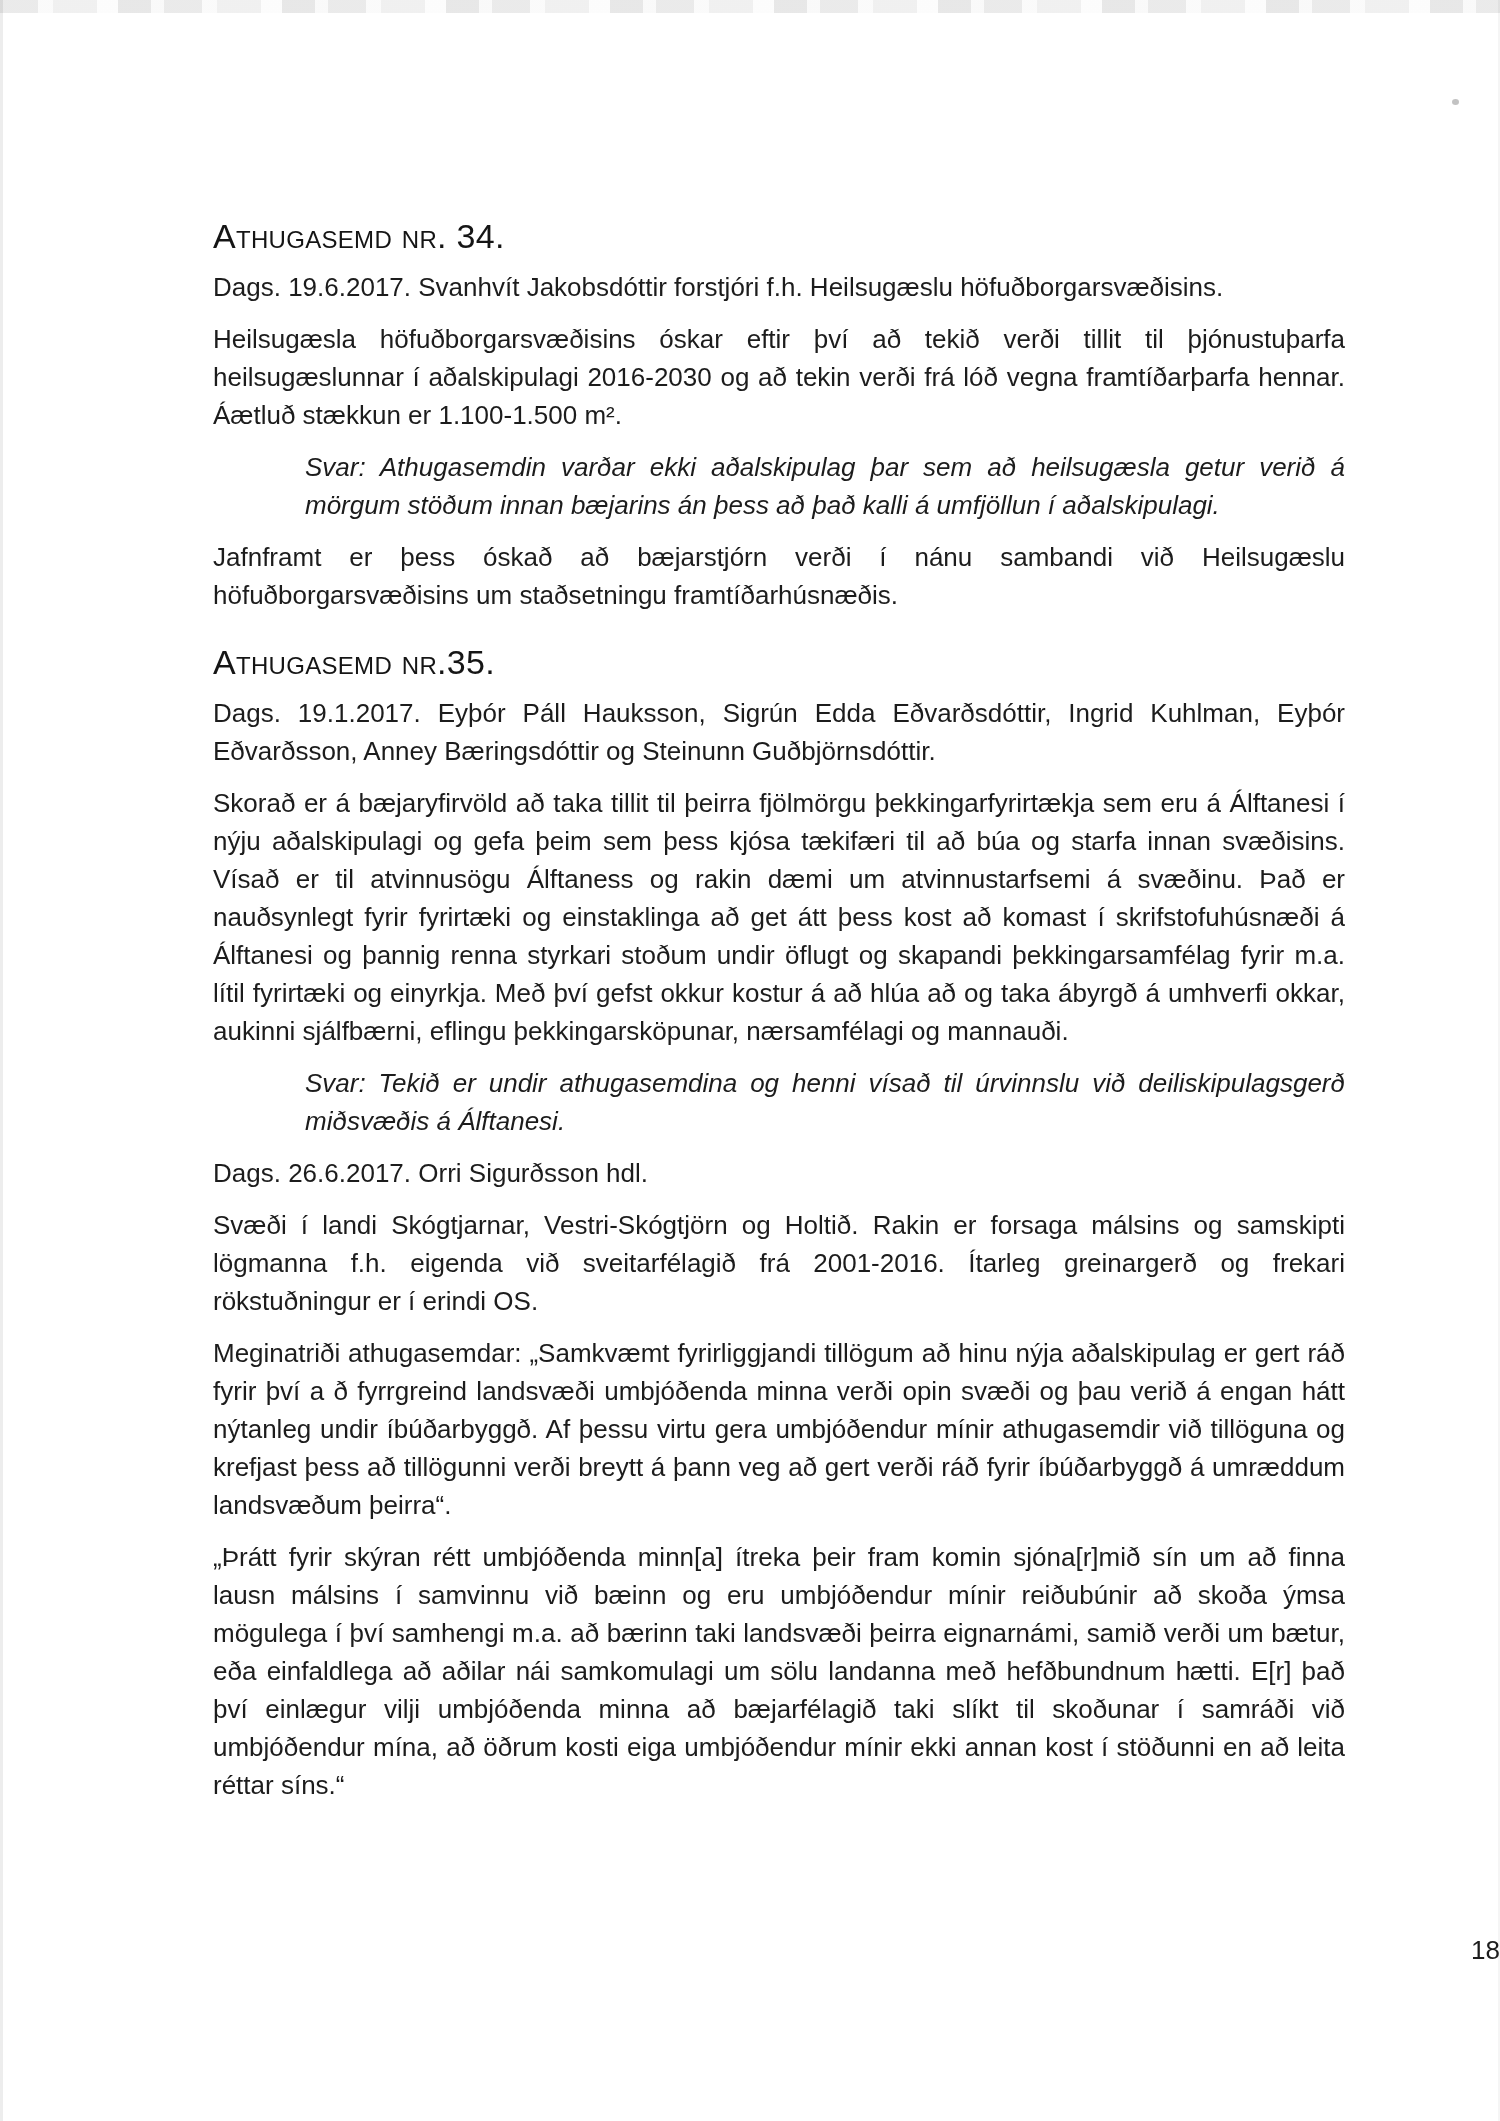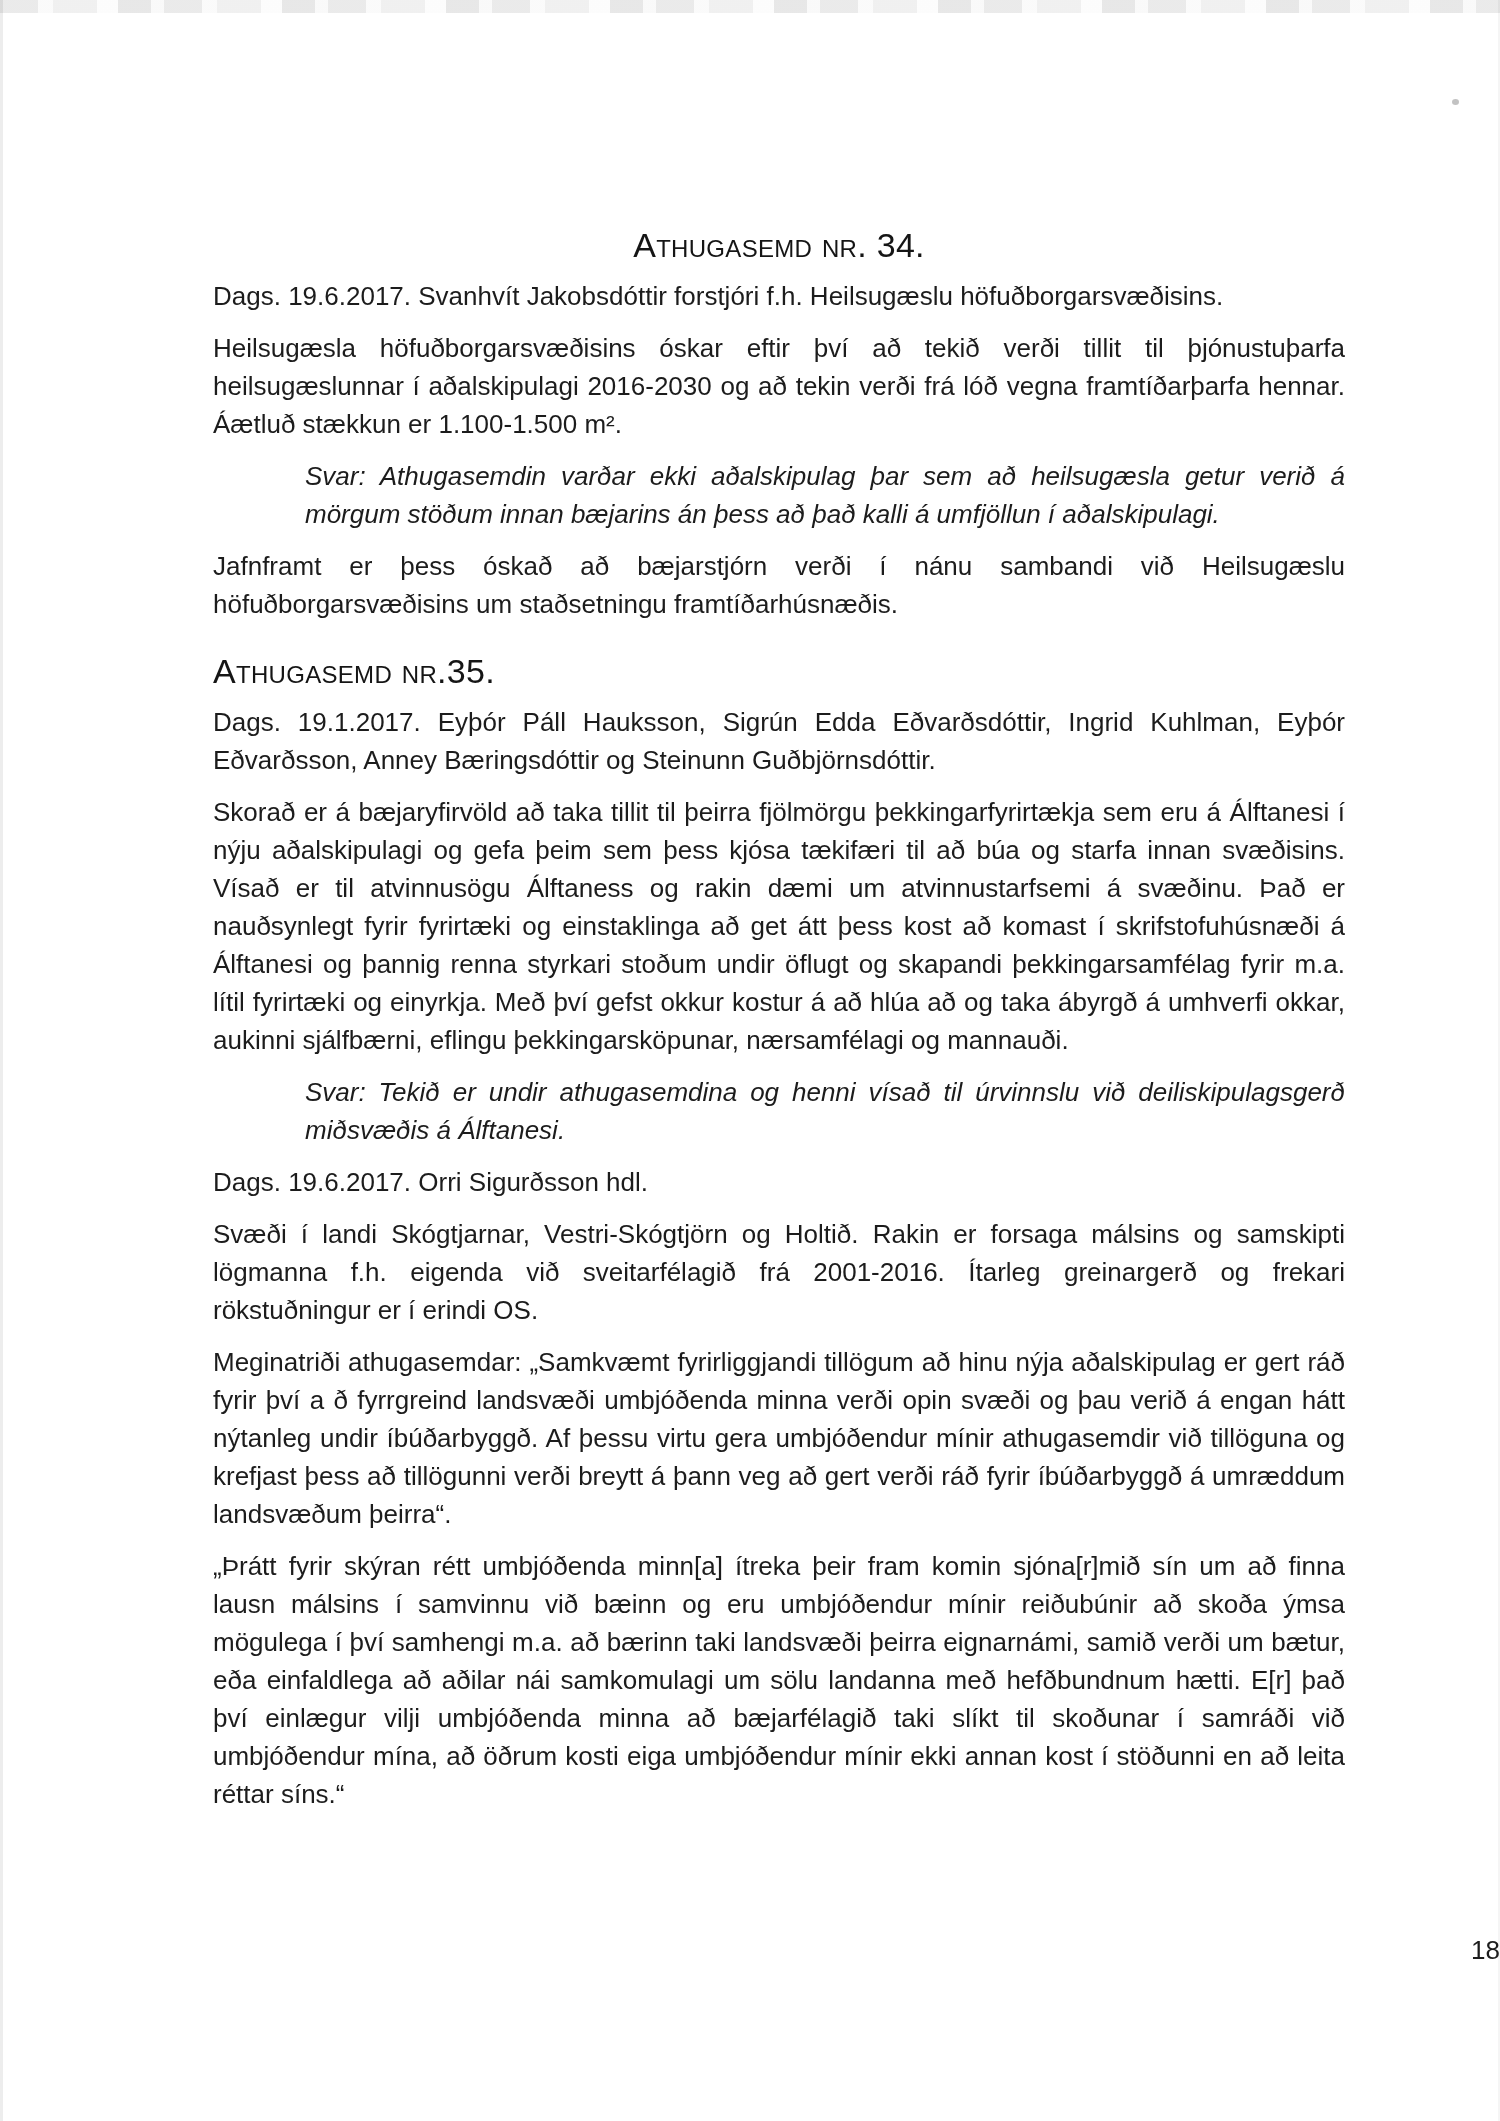--- a/index.html
+++ b/index.html
@@ -32,21 +32,21 @@
   .content {
     position:absolute; left:213px; top:216px; width:1132px;
   }
   .heading {
     font-variant:small-caps;
     font-size:34px; line-height:40px;
     letter-spacing:0.3px;
     color:#151515;
     margin:28px 0 12px 0;
   }
-  .heading:first-child { margin-top:9px;text-align:center; }
+  .heading:first-child { margin-top:0; }
   .para {
     font-size:26px; line-height:38px;
     text-align:justify;
     margin:0 0 14px 0;
   }
   .svar {
     font-style:italic;
     margin-left:92px;
   }
   .page-number {
@@ -69,19 +69,19 @@
   <div class="para">Dags. 19.6.2017. Svanhvít Jakobsdóttir forstjóri f.h. Heilsugæslu höfuðborgarsvæðisins.</div>
   <div class="para">Heilsugæsla höfuðborgarsvæðisins óskar eftir því að tekið verði tillit til þjónustuþarfa heilsugæslunnar í aðalskipulagi 2016-2030 og að tekin verði frá lóð vegna framtíðarþarfa hennar. Áætluð stækkun er 1.100-1.500 m².</div>
   <div class="para svar">Svar: Athugasemdin varðar ekki aðalskipulag þar sem að heilsugæsla getur verið á mörgum stöðum innan bæjarins án þess að það kalli á umfjöllun í aðalskipulagi.</div>
   <div class="para">Jafnframt er þess óskað að bæjarstjórn verði í nánu sambandi við Heilsugæslu höfuðborgarsvæðisins um staðsetningu framtíðarhúsnæðis.</div>
 
   <div class="heading">Athugasemd nr.35.</div>
   <div class="para">Dags. 19.1.2017. Eyþór Páll Hauksson, Sigrún Edda Eðvarðsdóttir, Ingrid Kuhlman, Eyþór Eðvarðsson, Anney Bæringsdóttir og Steinunn Guðbjörnsdóttir.</div>
   <div class="para">Skorað er á bæjaryfirvöld að taka tillit til þeirra fjölmörgu þekkingarfyrirtækja sem eru á Álftanesi í nýju aðalskipulagi og gefa þeim sem þess kjósa tækifæri til að búa og starfa innan svæðisins. Vísað er til atvinnusögu Álftaness og rakin dæmi um atvinnustarfsemi á svæðinu. Það er nauðsynlegt fyrir fyrirtæki og einstaklinga að get átt þess kost að komast í skrifstofuhúsnæði á Álftanesi og þannig renna styrkari stoðum undir öflugt og skapandi þekkingarsamfélag fyrir m.a. lítil fyrirtæki og einyrkja. Með því gefst okkur kostur á að hlúa að og taka ábyrgð á umhverfi okkar, aukinni sjálfbærni, eflingu þekkingarsköpunar, nærsamfélagi og mannauði.</div>
   <div class="para svar">Svar: Tekið er undir athugasemdina og henni vísað til úrvinnslu við deiliskipulagsgerð miðsvæðis á Álftanesi.</div>
 
-  <div class="para">Dags. 19.6.2017. Orri Sigurðsson hdl.</div>
+  <div class="para">Dags. 26.6.2017. Orri Sigurðsson hdl.</div>
   <div class="para">Svæði í landi Skógtjarnar, Vestri-Skógtjörn og Holtið. Rakin er forsaga málsins og samskipti lögmanna f.h. eigenda við sveitarfélagið frá 2001-2016. Ítarleg greinargerð og frekari rökstuðningur er í erindi OS.</div>
   <div class="para">Meginatriði athugasemdar: „Samkvæmt fyrirliggjandi tillögum að hinu nýja aðalskipulag er gert ráð fyrir því a ð fyrrgreind landsvæði umbjóðenda minna verði opin svæði og þau verið á engan hátt nýtanleg undir íbúðarbyggð. Af þessu virtu gera umbjóðendur mínir athugasemdir við tillöguna og krefjast þess að tillögunni verði breytt á þann veg að gert verði ráð fyrir íbúðarbyggð á umræddum landsvæðum þeirra“.</div>
   <div class="para">„Þrátt fyrir skýran rétt umbjóðenda minn[a] ítreka þeir fram komin sjóna[r]mið sín um að finna lausn málsins í samvinnu við bæinn og eru umbjóðendur mínir reiðubúnir að skoða ýmsa mögulega í því samhengi m.a. að bærinn taki landsvæði þeirra eignarnámi, samið verði um bætur, eða einfaldlega að aðilar nái samkomulagi um sölu landanna með hefðbundnum hætti. E[r] það því einlægur vilji umbjóðenda minna að bæjarfélagið taki slíkt til skoðunar í samráði við umbjóðendur mína, að öðrum kosti eiga umbjóðendur mínir ekki annan kost í stöðunni en að leita réttar síns.“</div>
 </div>
 
 <div class="page-number">18</div>
 
 </body></html>

